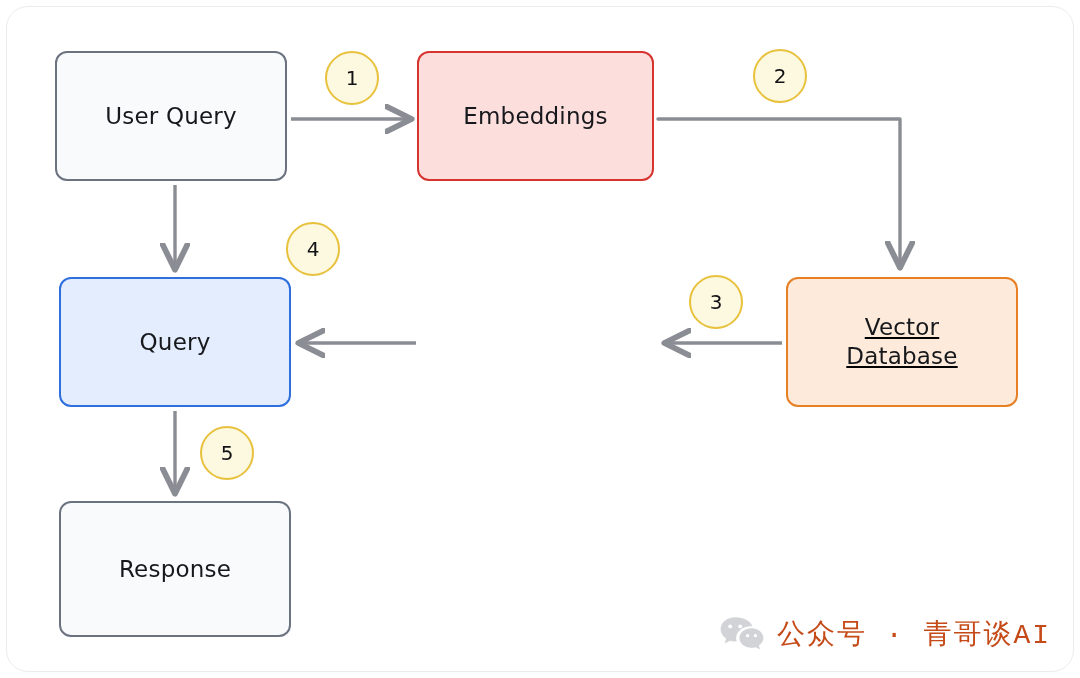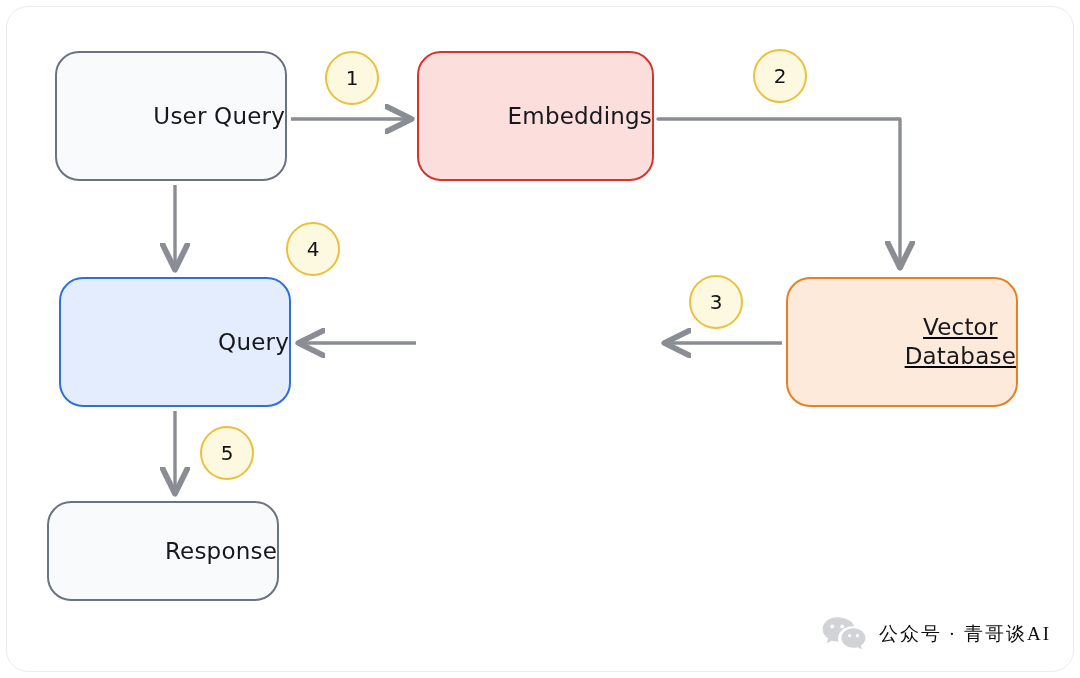--- a/index.html
+++ b/index.html
@@ -33,26 +33,26 @@
     left: 0;
     top: 0;
     width: 1068px;
     height: 666px;
   }
 
   
   .node {
     position: absolute;
     box-sizing: border-box;
-    border-radius: 24px;
+    border-radius: 12px;
     border-width: 2px;
     border-style: solid;
     display: flex;
     align-items: center;
-    justify-content: flex-end;
+    justify-content: center;
     text-align: center;
   }
   .node-label {
     font-size: 23px;
     font-weight: 500;
     color: #16181c;
     line-height: 1.25;
     letter-spacing: 0.2px;
     white-space: pre-line;
   }
@@ -71,21 +71,21 @@
   }
   #node-retrieved-content {
     left: 413px; top: 270px; width: 237px; height: 130px;
     background: #e0f2e4; border-color: #28a04a;
   }
   #node-agent {
     left: 52px;  top: 270px; width: 232px; height: 130px;
     background: #e4edfd; border-color: #2f6fdd;
   }
   #node-response {
-    left: 40px;  top: 494px; width: 232px; height: 100px;
+    left: 52px;  top: 494px; width: 232px; height: 136px;
     background: #f8fafc; border-color: #6b7280;
   }
 
   
   .step-badge {
     position: absolute;
     width: 54px;
     height: 54px;
     border-radius: 50%;
     background: #fdf8e0;
@@ -108,24 +108,24 @@
   #watermark {
     position: absolute;
     right: 22px;
     bottom: 18px;
     display: flex;
     align-items: center;
     gap: 12px;
     opacity: 0.95;
   }
   #watermark-text {
-    font-size: 19px;
-    color: #000000;
+    font-size: 28px;
+    color: #c2410c;
     letter-spacing: 2px;
-    font-family: Liberation Serif, serif;
+    font-family: Liberation Mono, monospace;
   }
   #wechat-icon { display: block; }
 </style>
 </head>
 <body>
 
 <div id="diagram-card">
 
   <svg id="connector-layer" viewBox="0 0 1068 666" width="1068" height="666">
     <defs>

